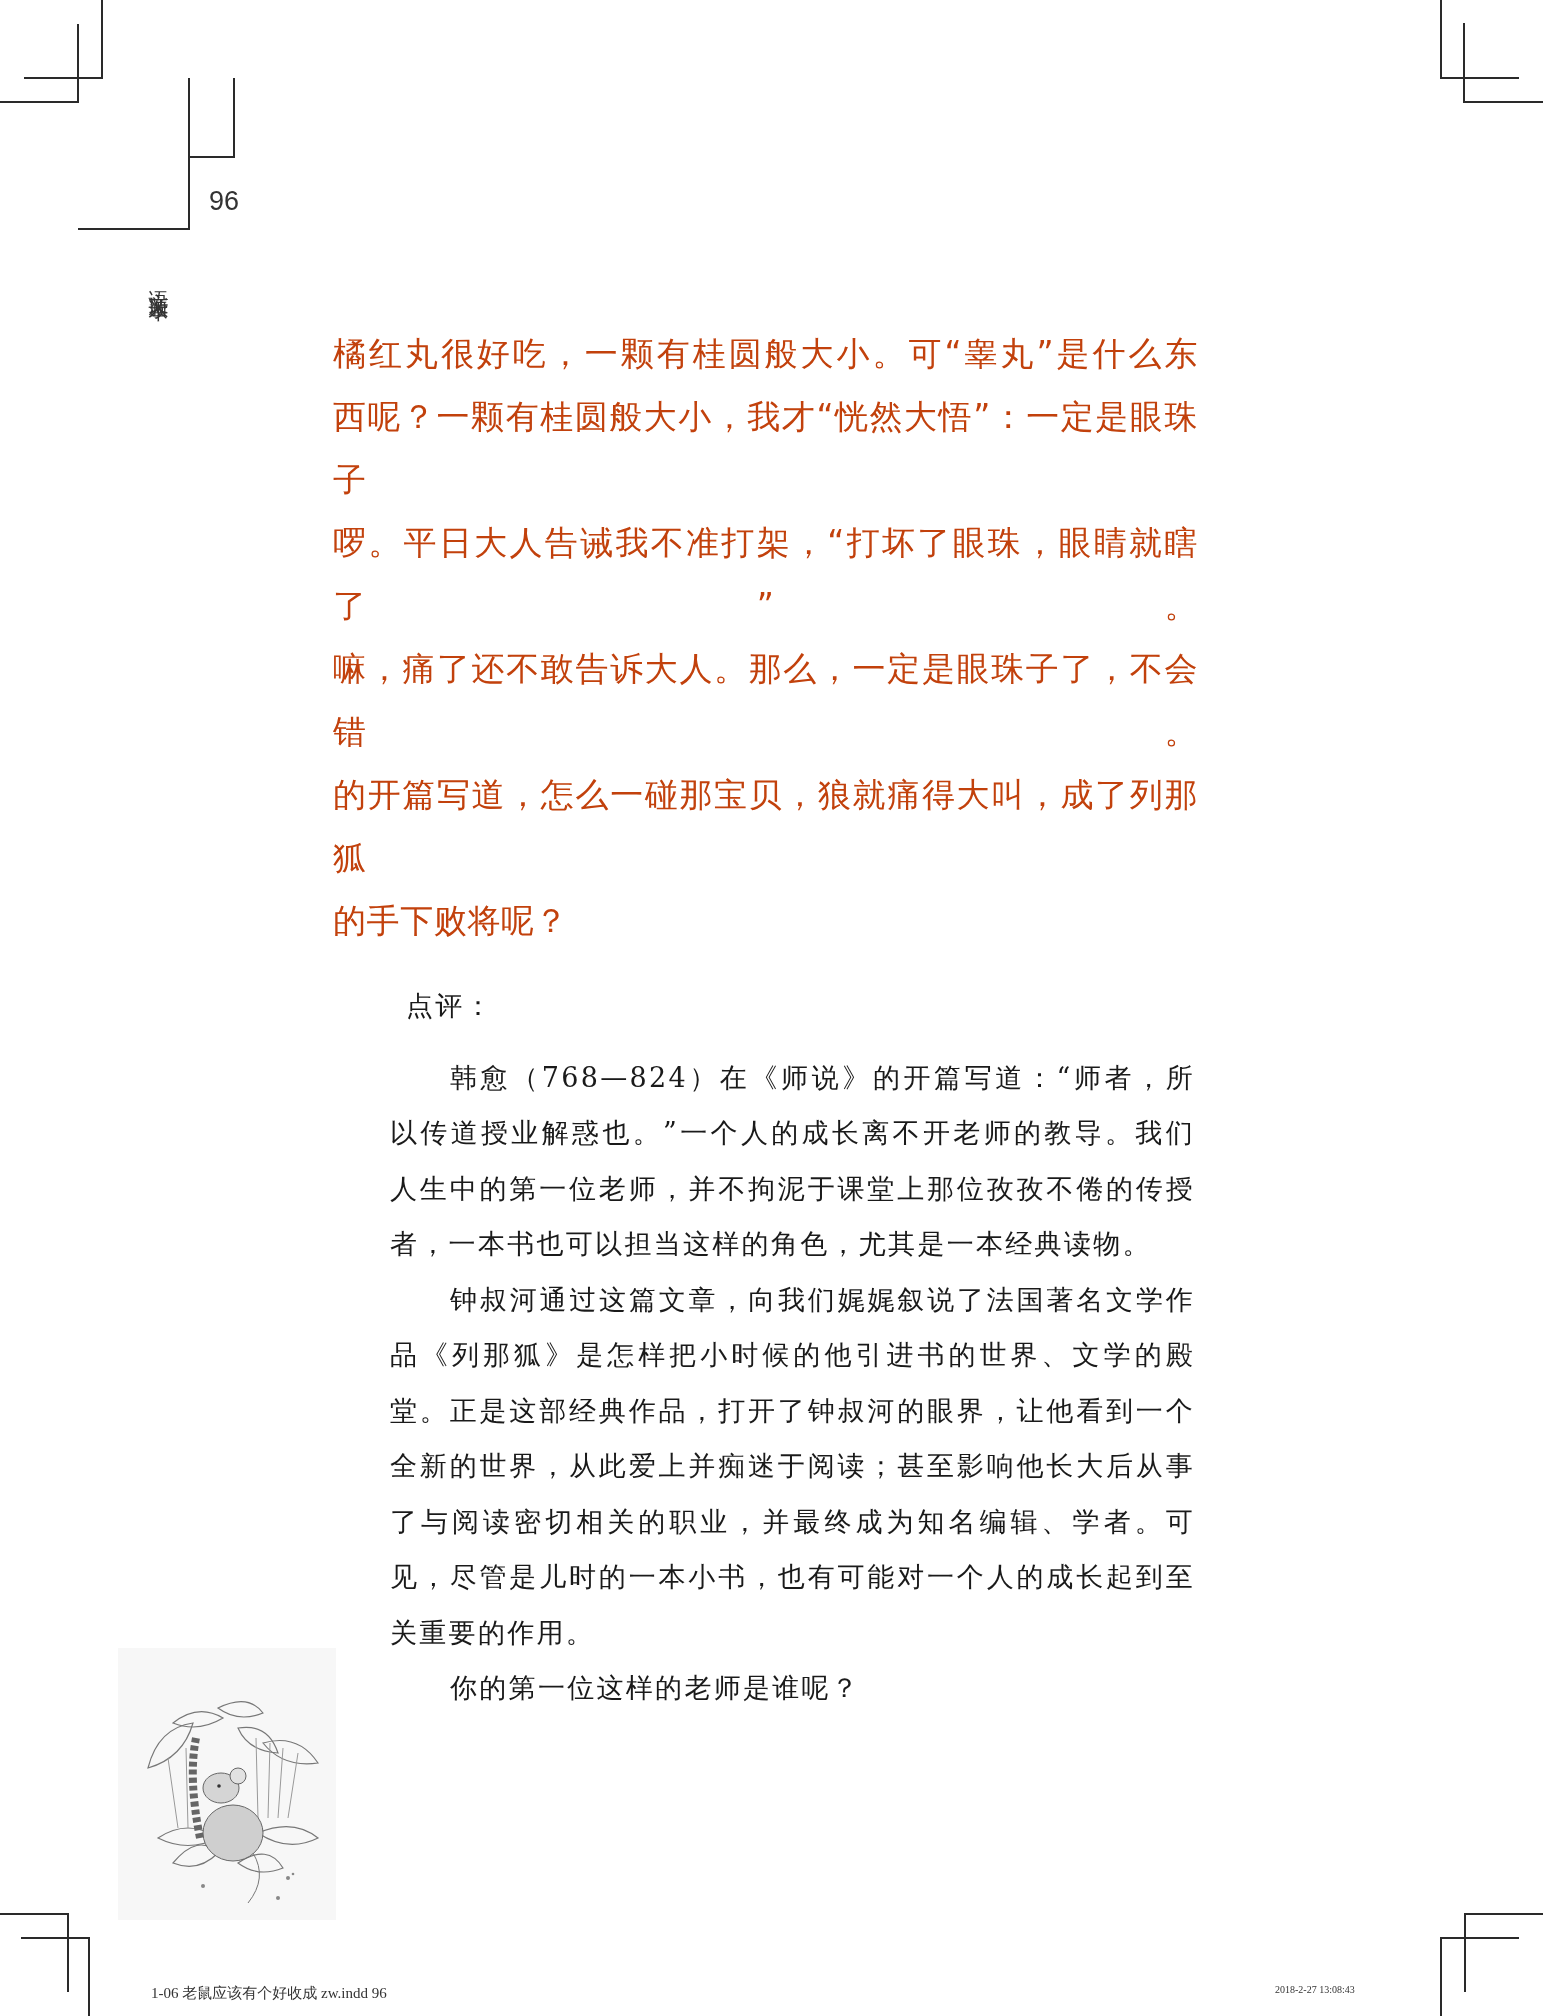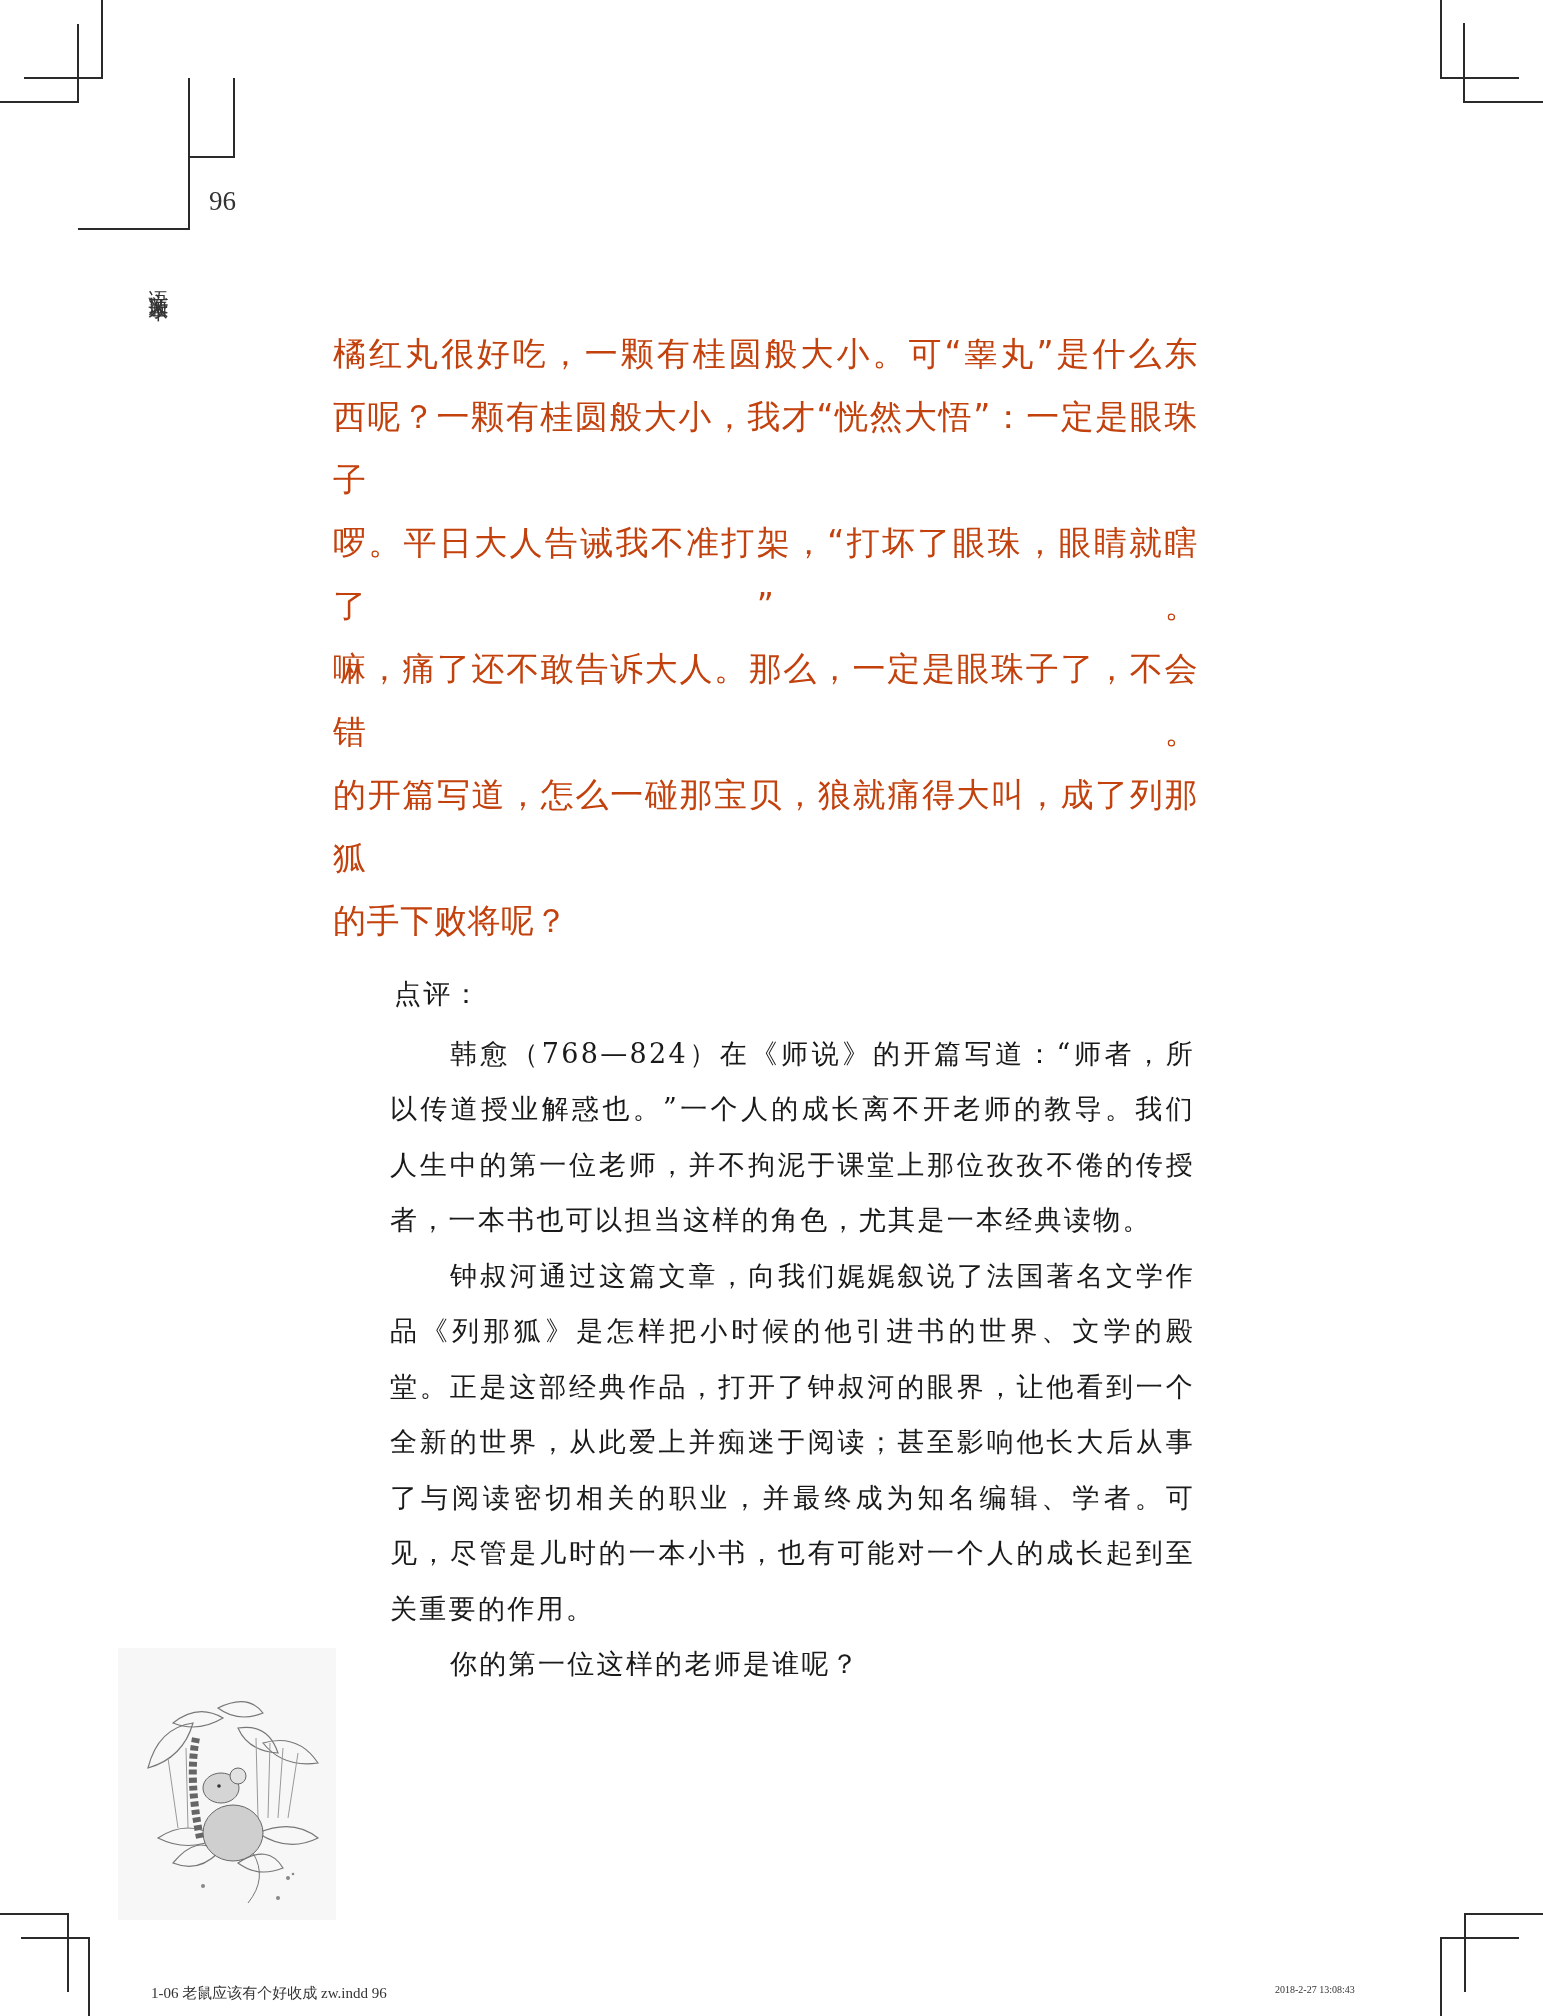--- a/index.html
+++ b/index.html
@@ -7,21 +7,21 @@
     width: 1543px; height: 2016px; position: relative; overflow: hidden;
     background: #ffffff; color: #222222;
     font-family: "DejaVu Sans", sans-serif;
   }
   .ln { position: absolute; background: #2a2a2a; }
   .h { height: 2px; }
   .v { width: 2px; }
 
   .page-number {
     position: absolute; left: 209px; top: 186px;
-    font-family: Liberation Serif, serif;
+    font-family: Liberation Sans, sans-serif;
     font-size: 27px; color: #333;
   }
   .side-title {
     position: absolute; left: 146px; top: 274px; width: 24px;
     font-size: 20px; line-height: 23.5px; color: #333;
     writing-mode: vertical-rl; letter-spacing: 3px;
   }
 
   .main-text {
     position: absolute; left: 333px; top: 322px; width: 865px;
@@ -33,21 +33,21 @@
   .main-text p.indent { text-indent: 66px; text-align-last: left; }
 
   .comment {
     position: absolute; left: 390px; top: 962px; width: 805px;
     font-family: "DejaVu Serif", serif;
     font-size: 27px; line-height: 55.5px; color: #1a1a1a;
     letter-spacing: 2.3px;
   }
   .comment p { margin: 0; text-align: justify; }
   .comment p.indent { text-indent: 60px; }
-  .comment .heading { margin: 4px; }
+  .comment .heading { margin: 16px; }
 
   .illustration {
     position: absolute; left: 118px; top: 1648px; width: 218px; height: 272px;
     background: #f7f7f7;
   }
   .illustration svg { width: 100%; height: 100%; display: block; }
 
   .footer-file {
     position: absolute; left: 113px; top: 1984px;
     font-family: "Liberation Serif", serif; font-size: 15px; color: #333; margin-left: 38px;

